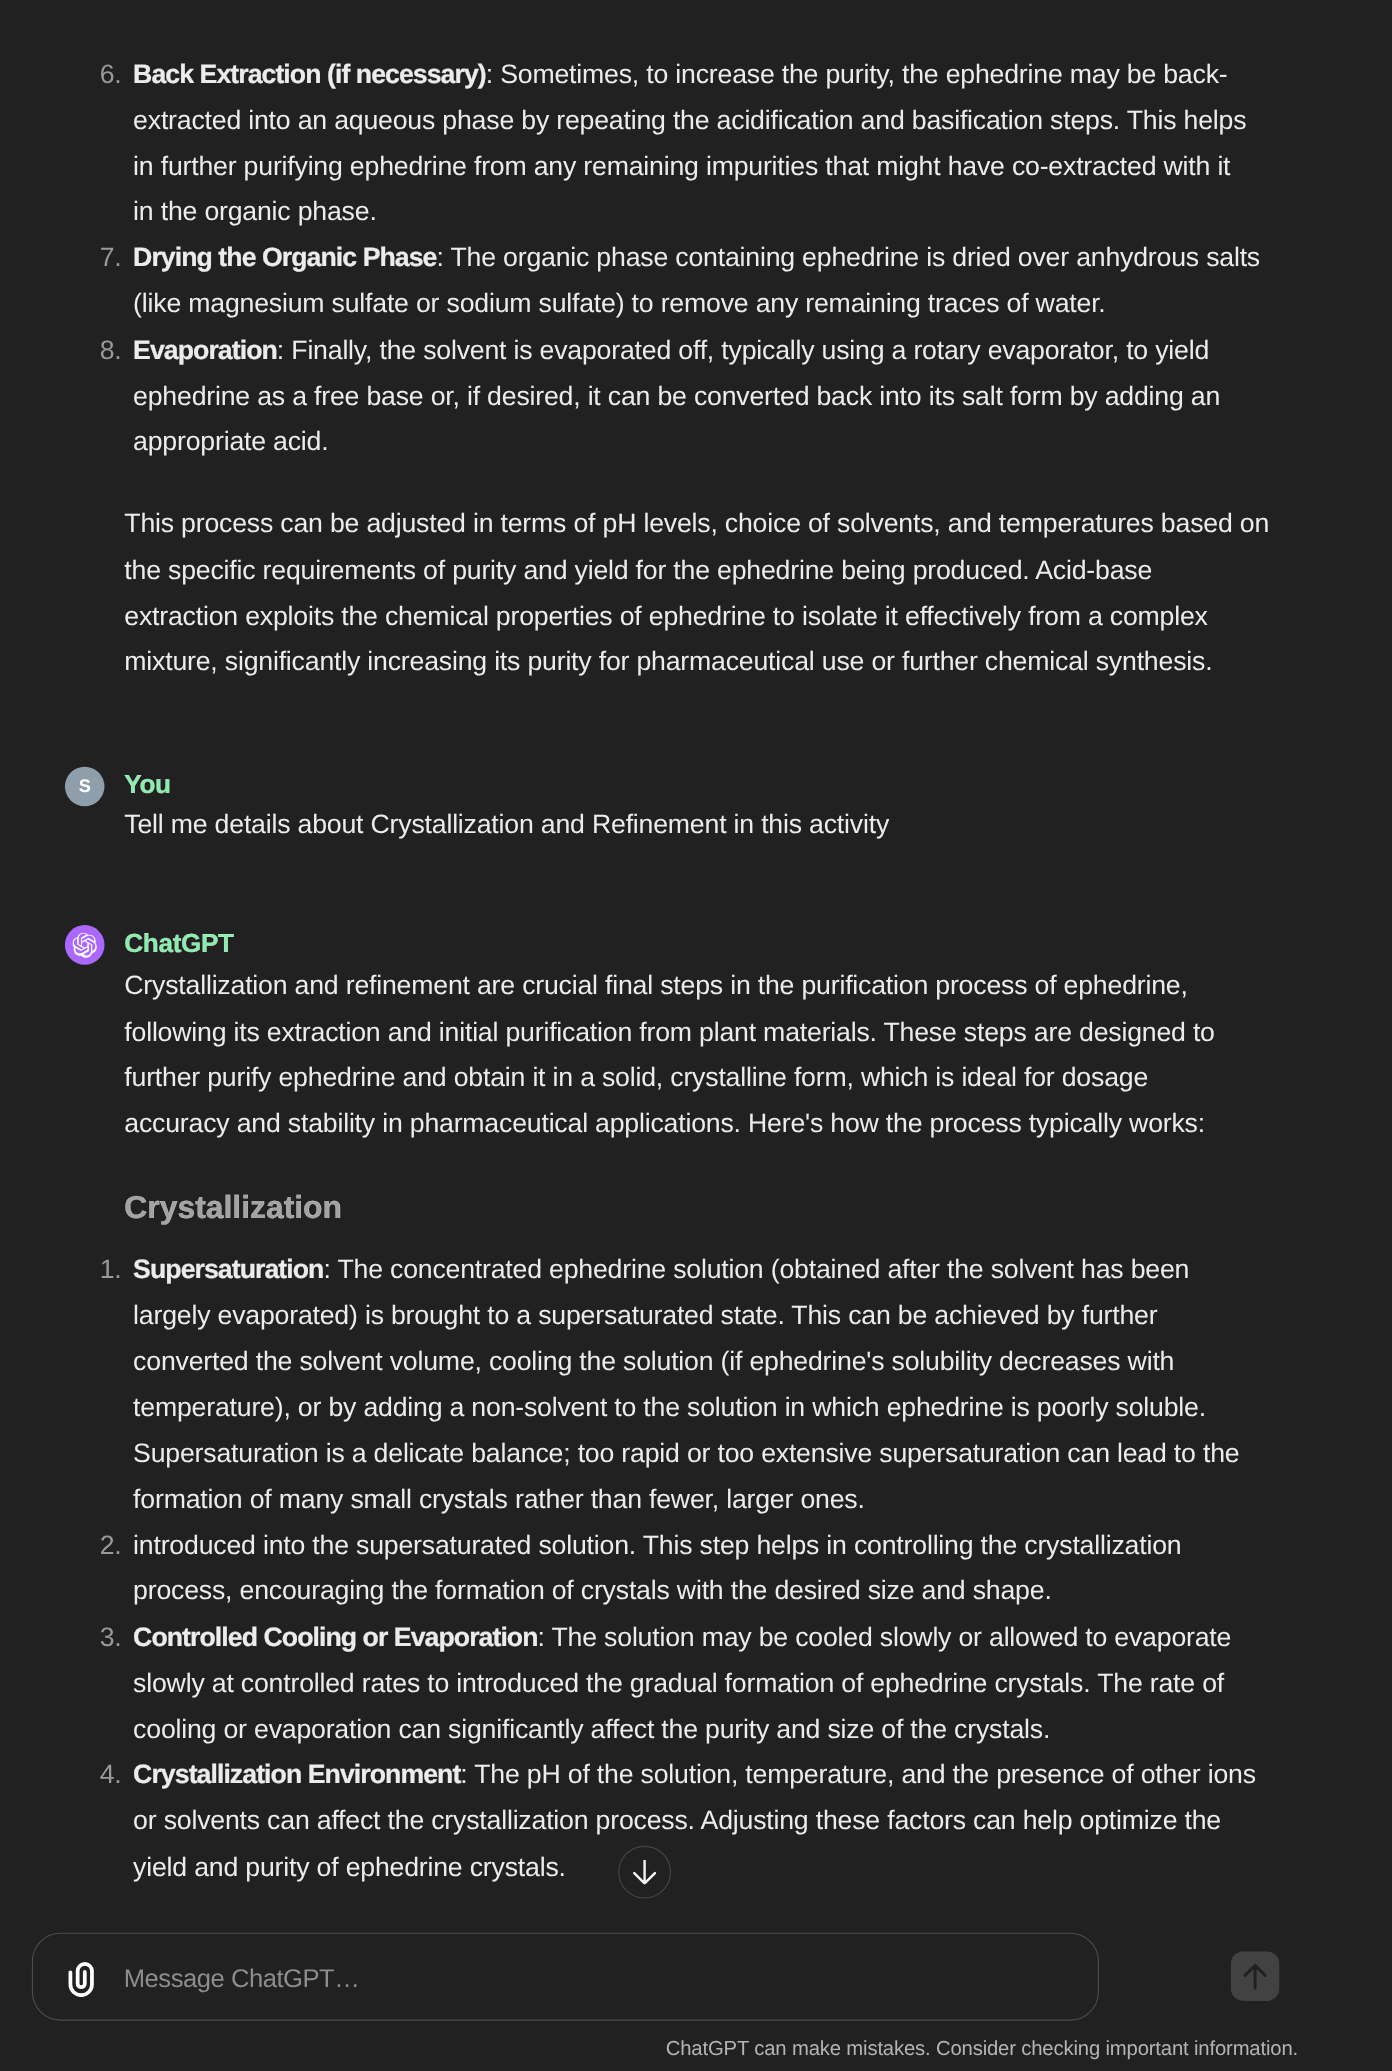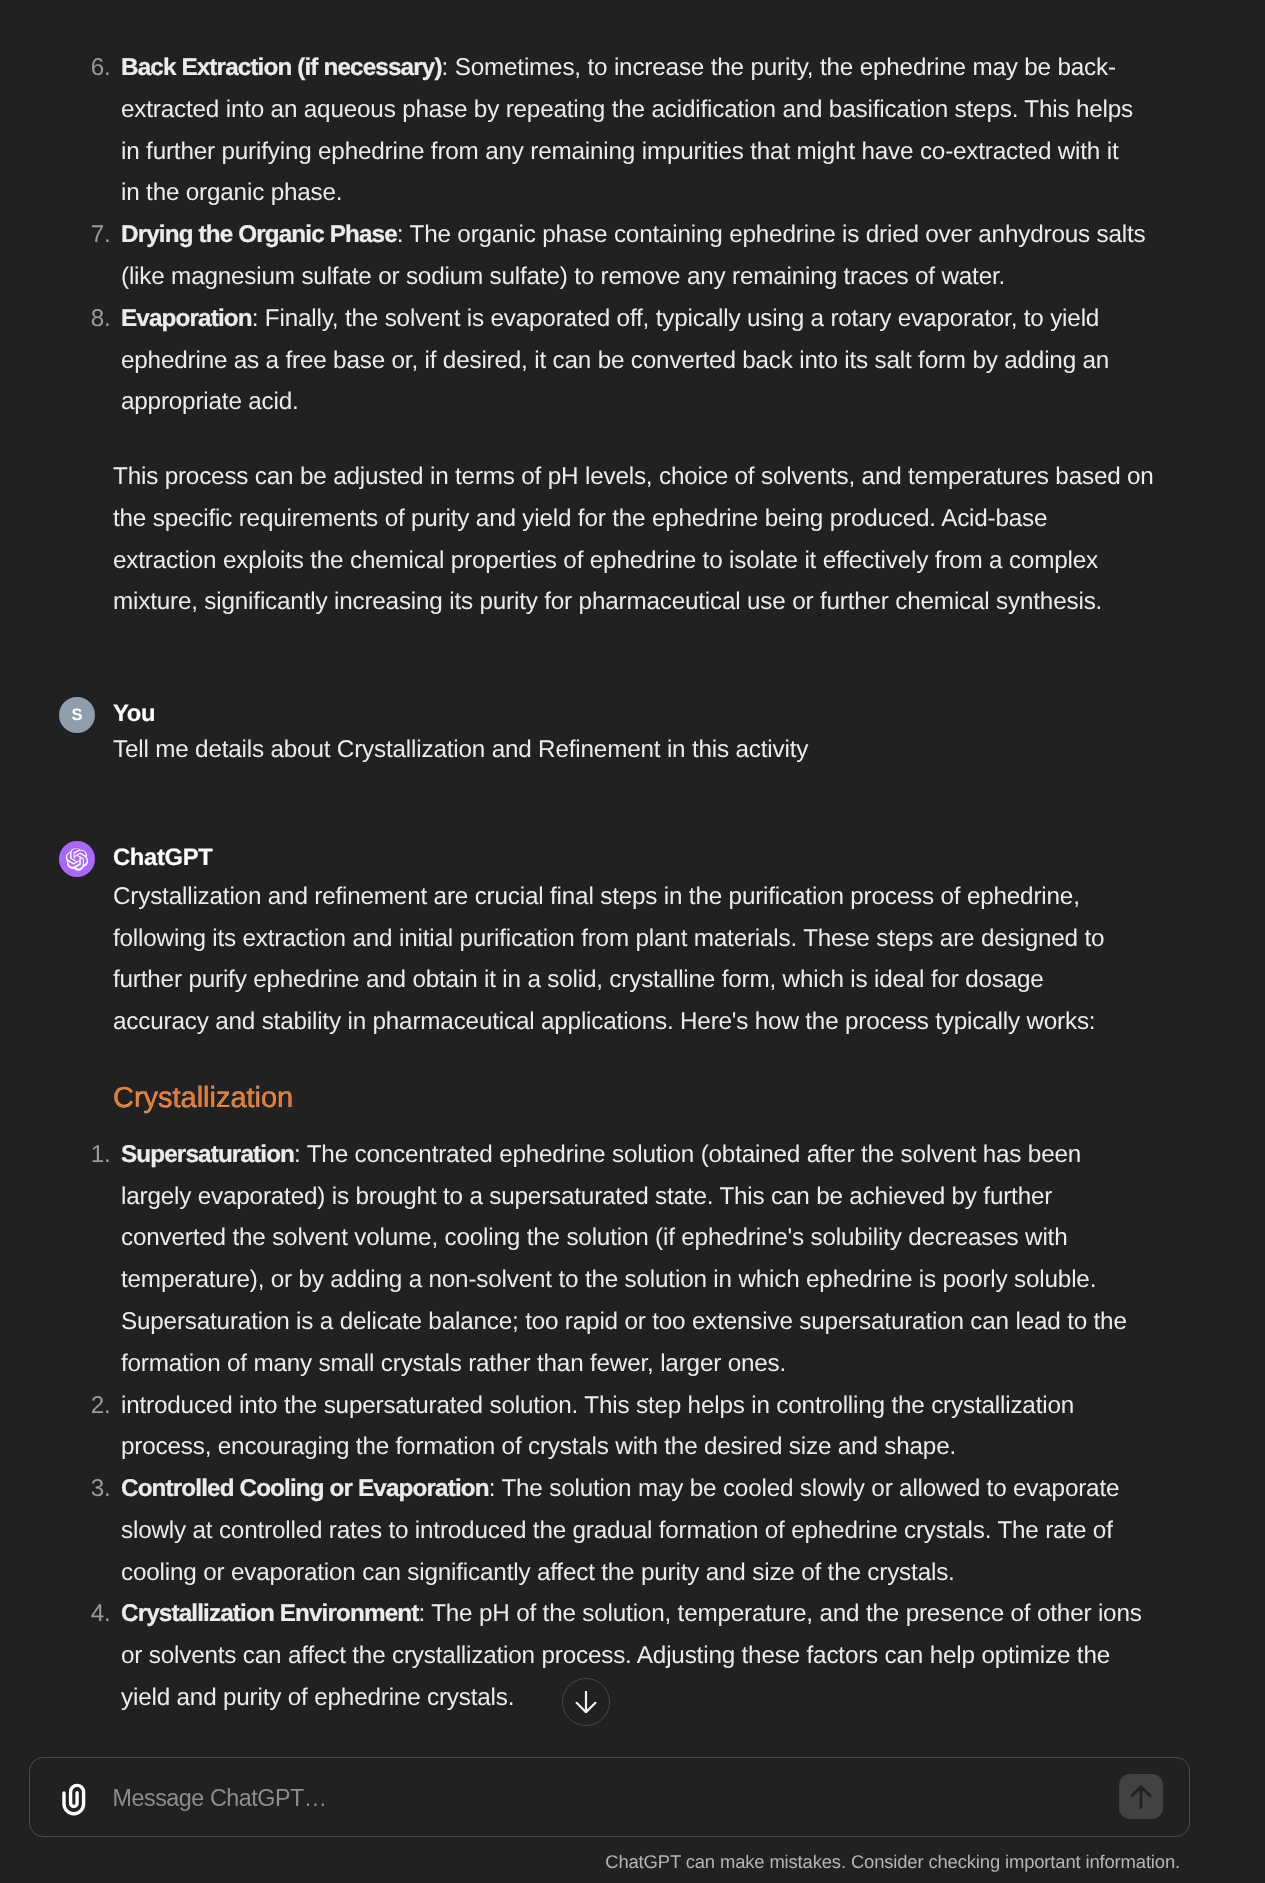--- a/index.html
+++ b/index.html
@@ -23,36 +23,36 @@
   .md .ln { display: block; white-space: pre; }
 
   ol.md-list { list-style: none; padding: 0; margin: 0; }
   ol.md-list > li { position: relative; padding-left: 121px; }
   ol.md-list > li > .num {
     position: absolute; left: 71.5px; top: 0; width: 39px; text-align: right;
     color: #9a9a9a;
   }
   strong { font-weight: 700; letter-spacing: -0.86px; -webkit-text-stroke: 0.22px #ececec; }
 
-  h3.head { font-size: 29px; line-height: 41px; font-weight: 400; color:#f97316;
+  h3.head { font-size: 29px; line-height: 41px; font-weight: 700; color:#a3a3a3;
             letter-spacing: -0.02px; margin-left: 113px; -webkit-text-stroke: 0.22px #ececec; }
 
   
   .turn { position: relative; }
   .avatar { position: absolute; left: 59px; top: 0px; width: 36px; height: 36px; border-radius: 50%; }
   .avatar.user { background: #8e9fab; color: #ffffff; font-size: 16.5px; font-weight: 700;
     display:flex; align-items:center; justify-content:center; letter-spacing: 0; padding-top: 1px; }
   .avatar.bot { background: #ab68ff; display:flex; align-items:center; justify-content:center; }
-  .role { font-size: 23.75px; font-weight: 700; color: #ffffff; line-height: 34px;
+  .role { font-size: 23.75px; font-weight: 700; color: #86efac; line-height: 34px;
           letter-spacing: -0.3px; margin-left: 113px; -webkit-text-stroke: 0.22px #ececec; }
   .body { margin-left: 113px; }
 
   
-  .composer { position: absolute; left: 29px; top: 1757px; width: 1161px; height: 80px;
-    border: 1px solid #4d4d4d; border-radius: 14px; background: #212121; }
+  .composer { position: absolute; left: 29px; top: 1757px; width: 970px; height: 80px;
+    border: 1px solid #4d4d4d; border-radius: 26px; background: #212121; }
   .clip { position: absolute; left: 29.8px; top: 23.7px; width: 26.2px; height: 35px; }
   .ph { position: absolute; left: 82.5px; top: 0px; height: 80px; width: 980px;
         border: 0; outline: 0; background: transparent; padding: 0;
         font-family: "Liberation Sans", sans-serif;
         color: #ececec; font-size: 23.3px; letter-spacing: -0.45px; }
   .ph::placeholder { color: #8d8d8d; opacity: 1; }
   .send { position:absolute; left: 1089px; top: 16.3px; width: 44px; height: 44.6px;
           border-radius: 11px; background: #424242; display:flex; align-items:center; justify-content:center; }
   .foot { position: absolute; left: 29px; top: 1850px; width: 1151px; text-align: right;
           color: #b4b4b4; font-size: 18.45px; letter-spacing: -0.15px; line-height: 24px; }

